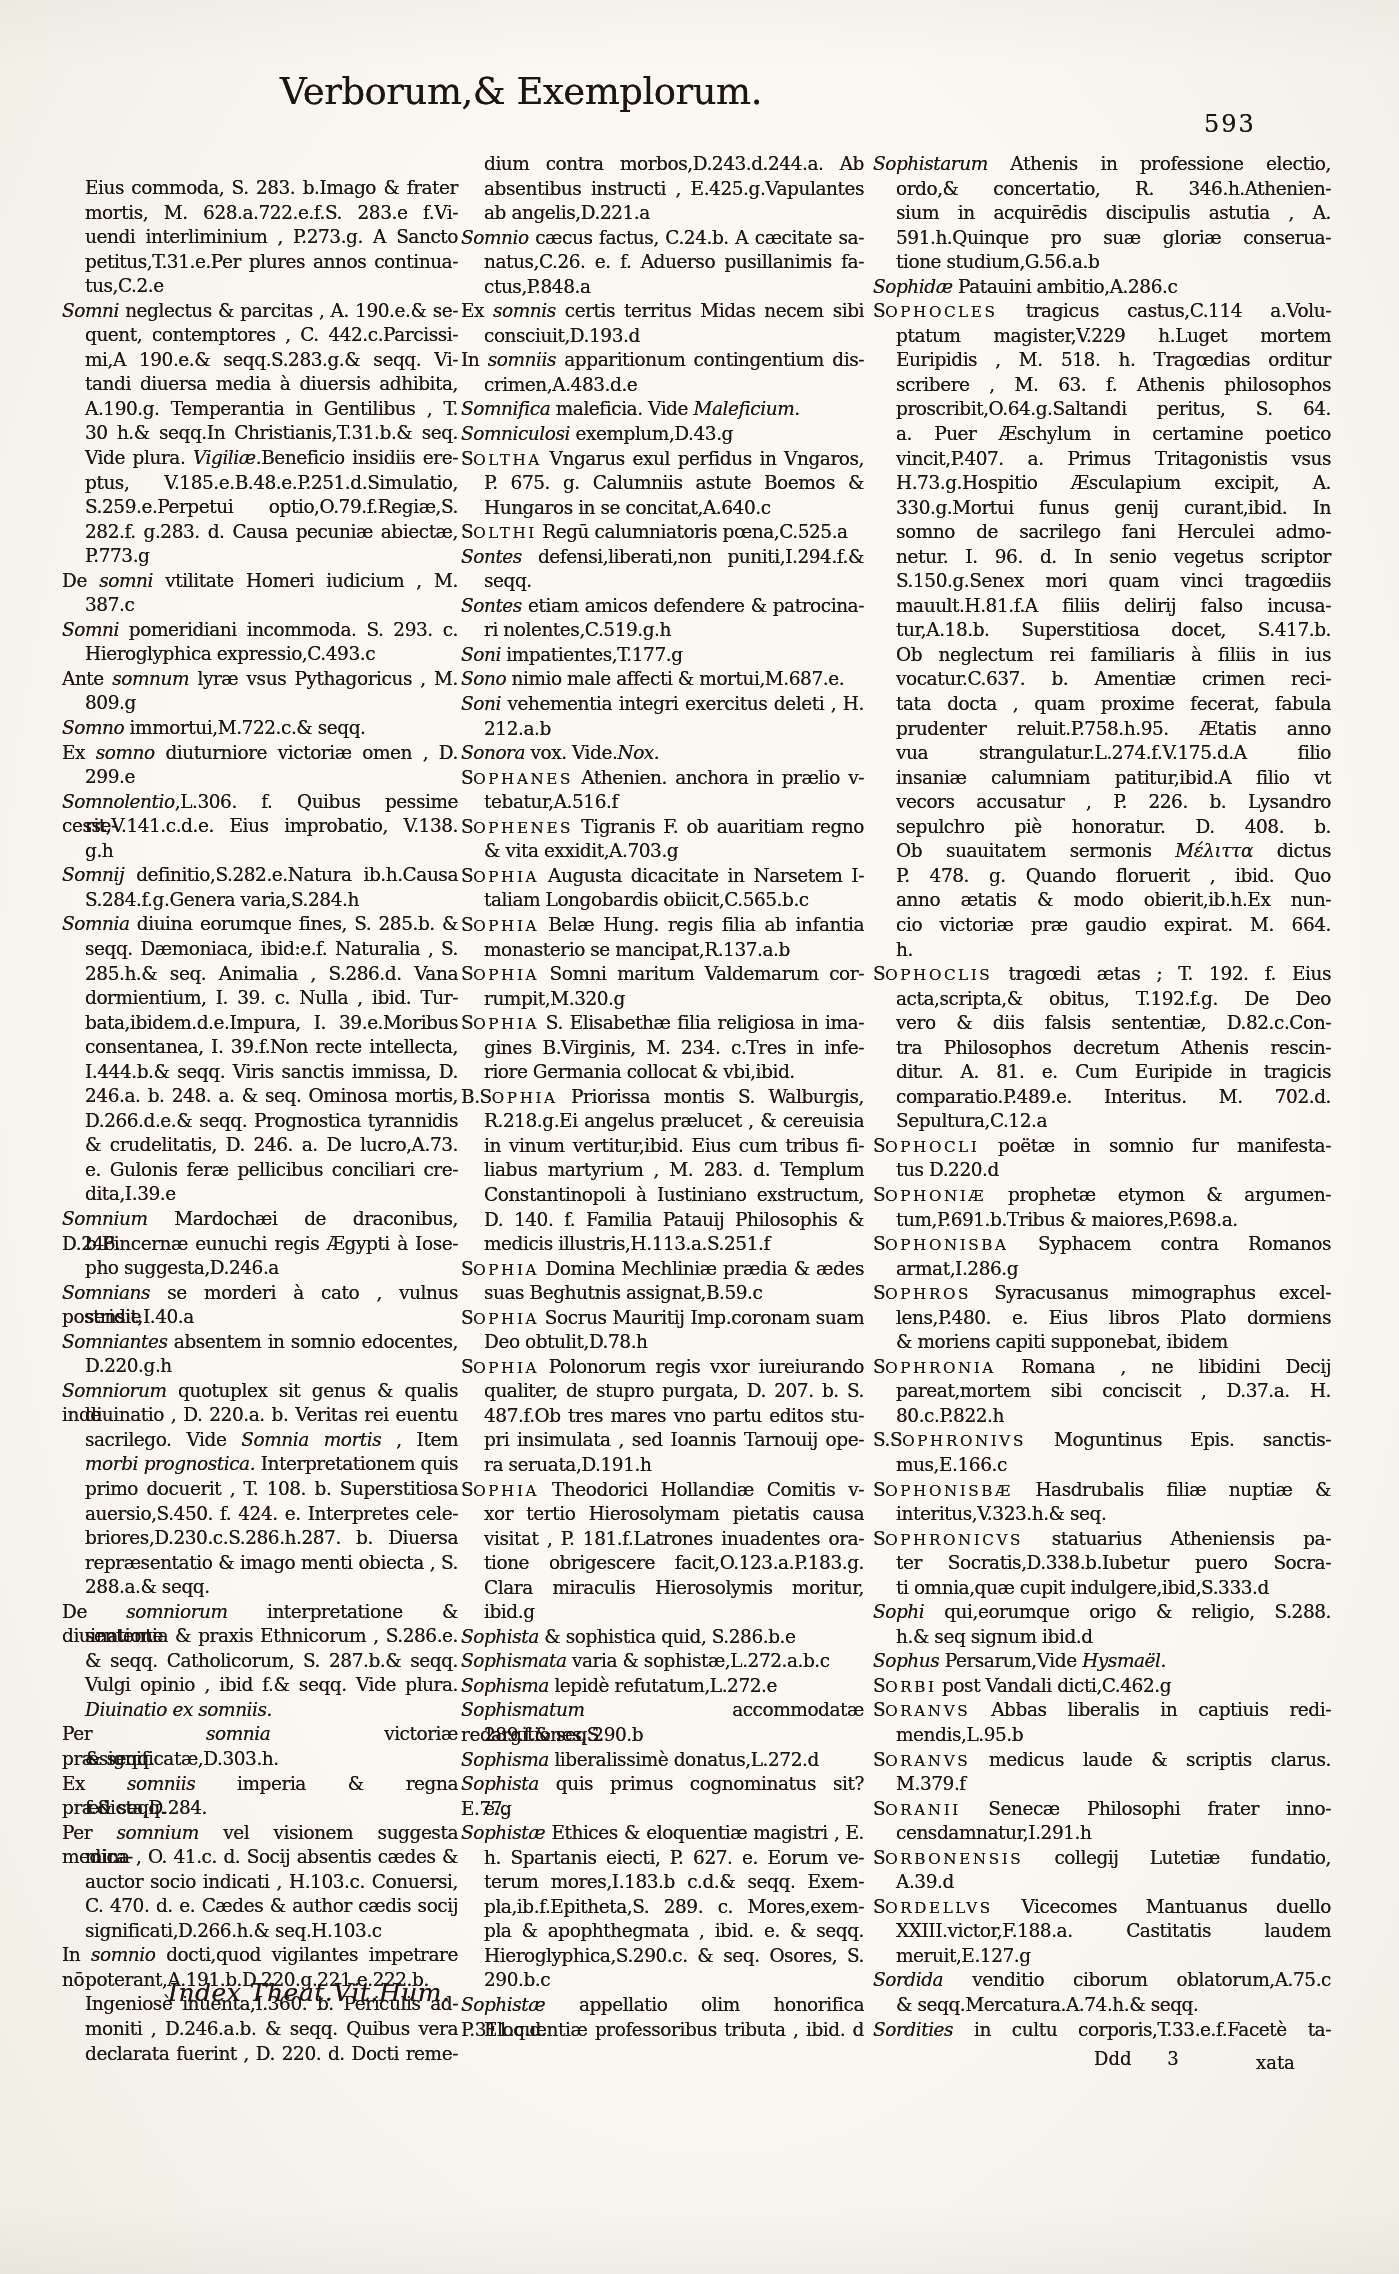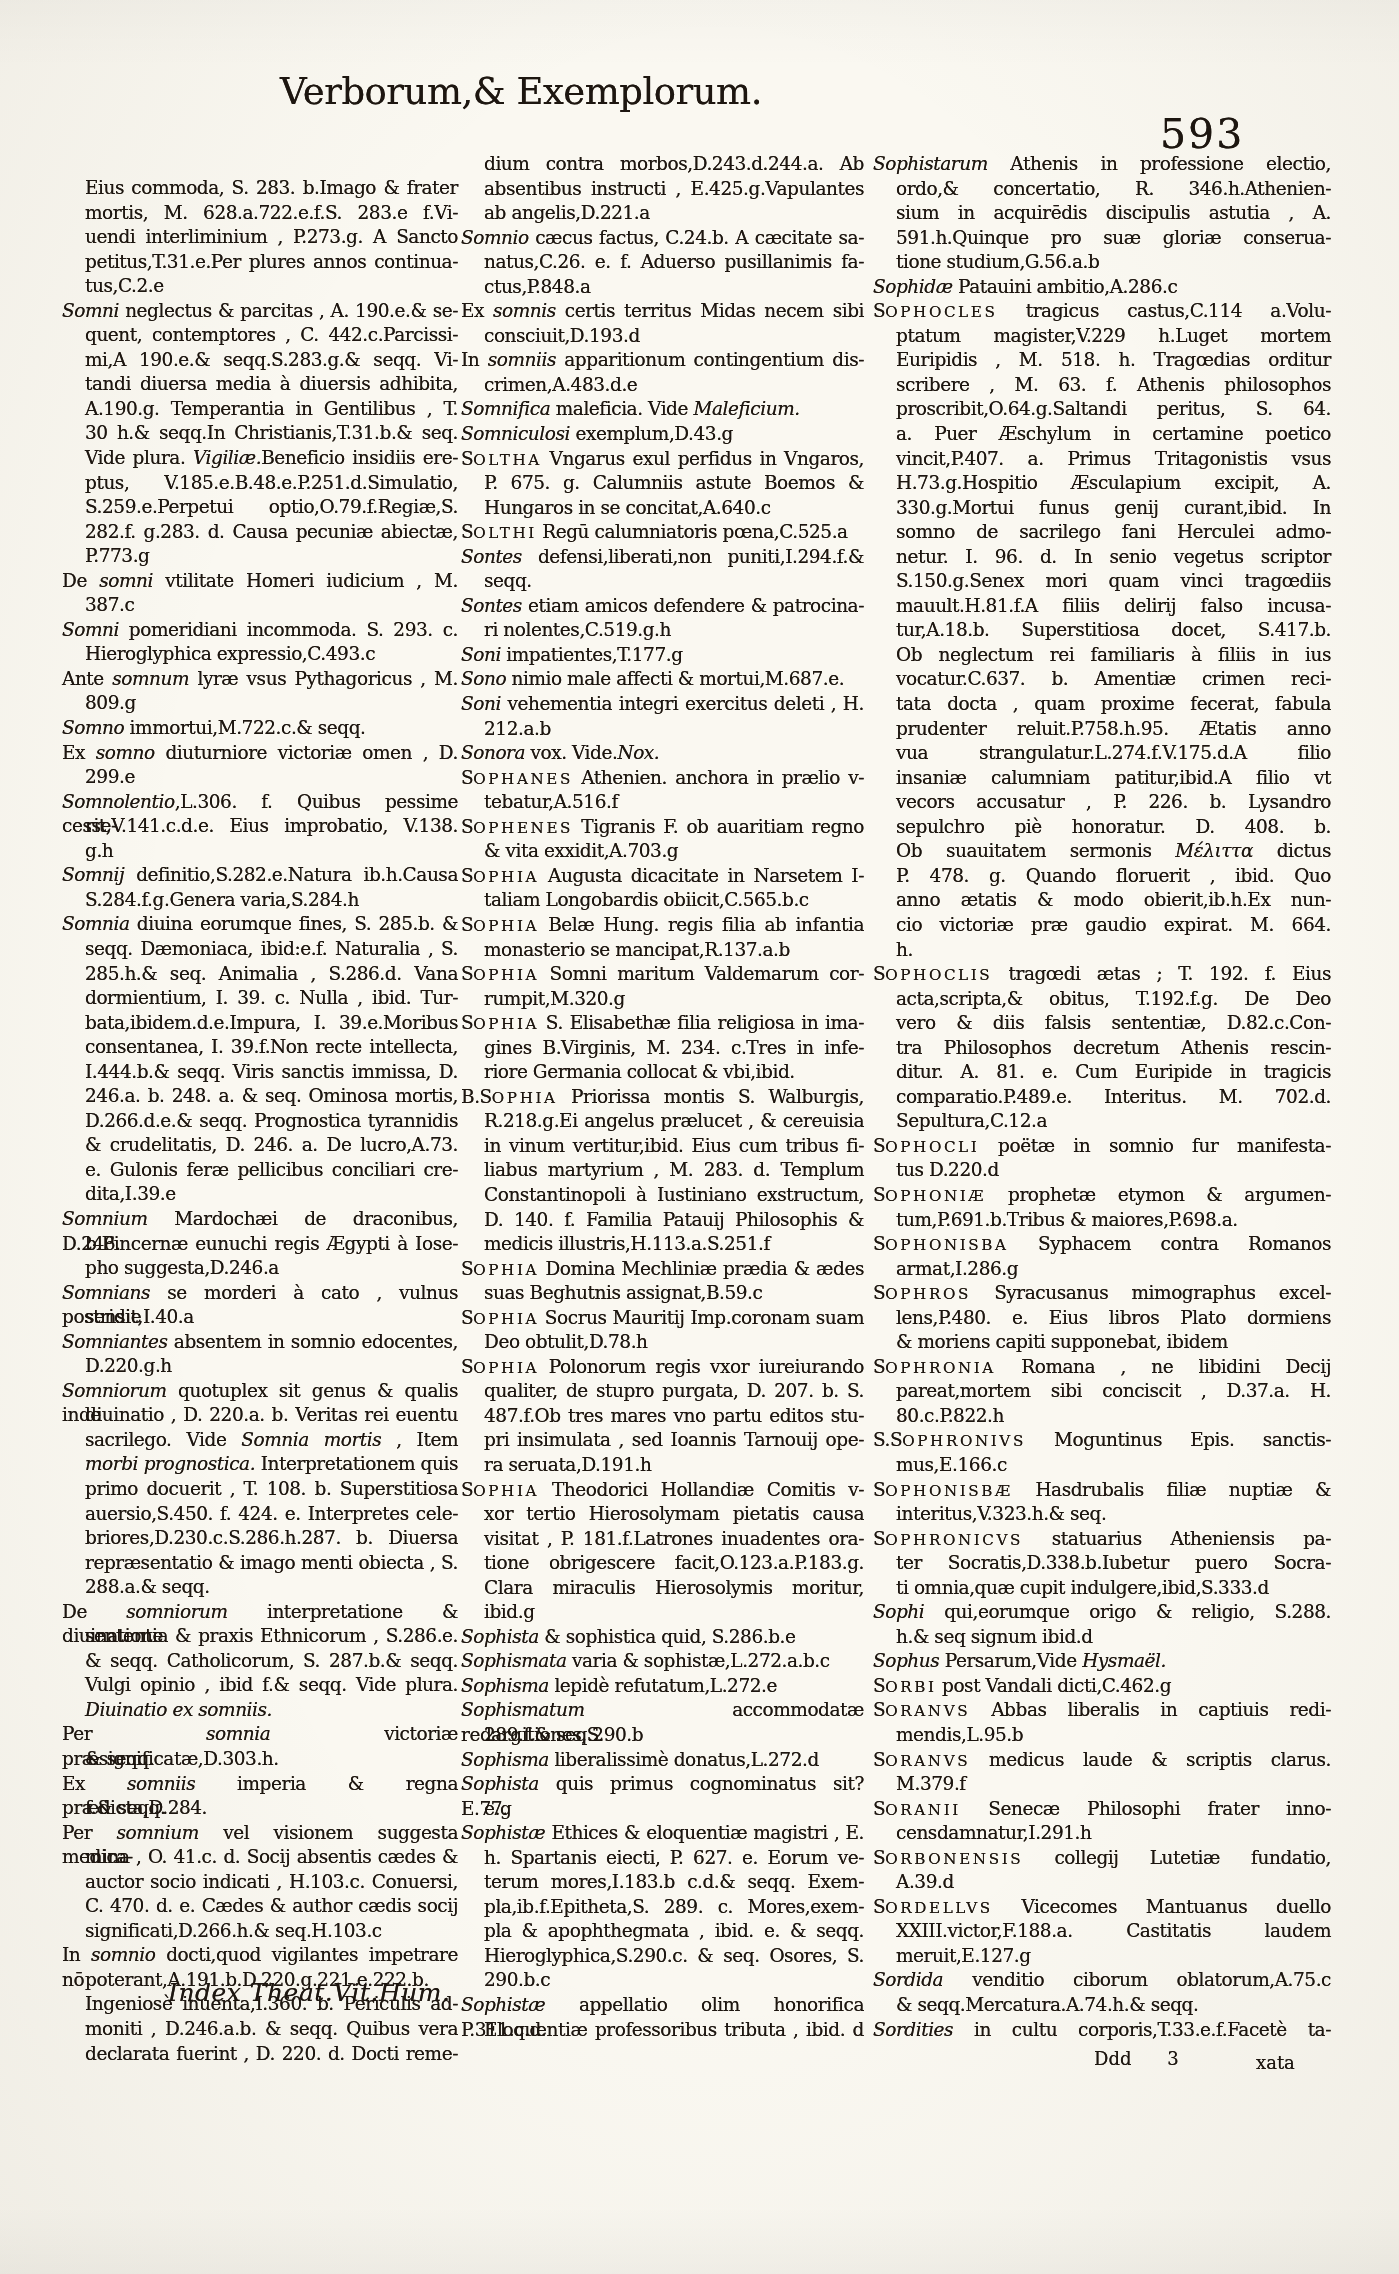--- a/index.html
+++ b/index.html
@@ -15,22 +15,22 @@
       linear-gradient(180deg, rgba(0,0,0,0.025) 0%, rgba(0,0,0,0) 3%, rgba(0,0,0,0) 97%, rgba(0,0,0,0.03) 100%),
       #faf8f1;
     color:#1d1610;
   }
   .ink{ text-shadow:0 0 0.55px rgba(30,21,12,0.8);padding-left:34px; }
   .header-title{
     position:absolute;left:280px;top:70px;
     font-size:37px;letter-spacing:-0.5px;white-space:nowrap;
   }
   .page-number{
-    position:absolute;left:1160px;top:110px;
-    font-size:41px;letter-spacing:2px;
+    position:absolute;left:1204px;top:110px;
+    font-size:24px;letter-spacing:2px;
   }
   .col{
     position:absolute;top:152px;
     font-size:18.5px;line-height:24.55px;letter-spacing:-0.45px;
   }
   .col-1{left:62px;width:396px;margin-top:24px;}
   .col-2{left:461px;width:403px;}
   .col-3{left:873px;width:458px;}
   .line{
     text-align:justify;

